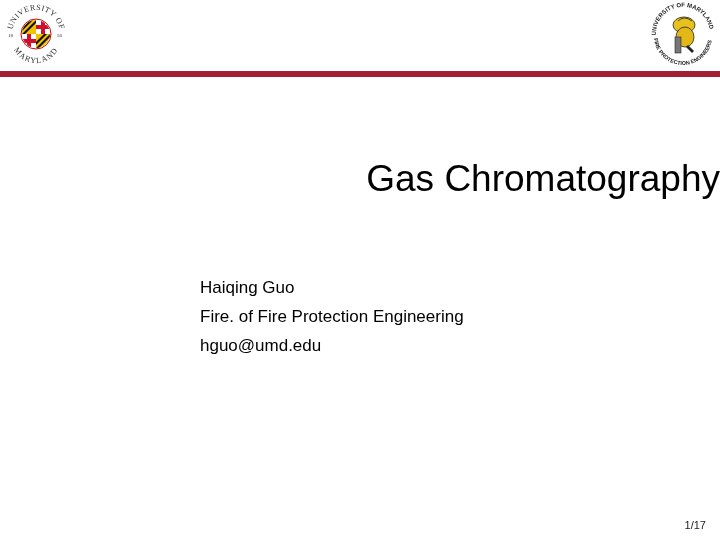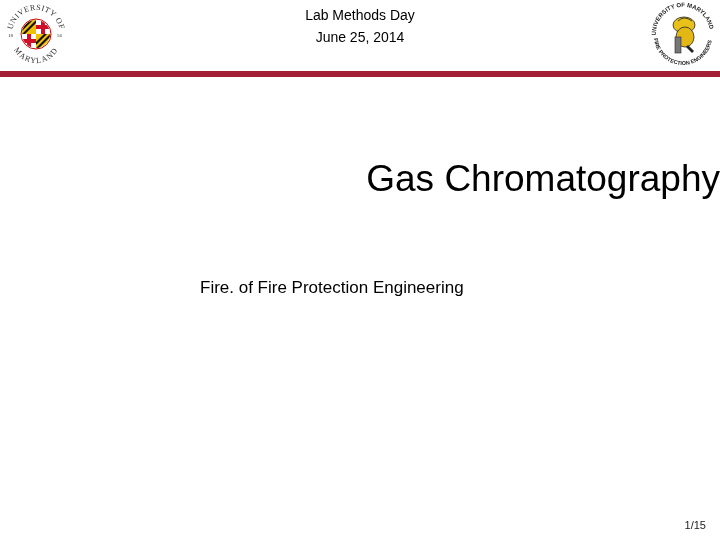--- a/index.html
+++ b/index.html
@@ -67,24 +67,20 @@
 
       <rect x="19" y="33" width="14" height="14" fill="#fff"></rect>
       <rect x="24" y="33" width="4" height="14" fill="#d0102a"></rect>
       <rect x="19" y="38" width="14" height="4" fill="#d0102a"></rect>
 
       <rect x="33" y="33" width="14" height="14" fill="#f2c200"></rect>
       <path d="M33 41 L41 33 L44 33 L33 44 Z M33 47 L47 33 L47 36 L36 47 Z" fill="#111"></path>
     </g>
   </svg>
 
-  <div class="header-text">
-    <div>Lab Methods Day</div>
-    <div>June 25, 2014</div>
-  </div>
 
   <svg class="logo-fpe" viewBox="0 0 70 68">
     <defs>
       <path id="fpeTop" d="M 8 36 A 27 27 0 0 1 62 30"></path>
       <path id="fpeBot" d="M 6 34 A 29 29 0 0 0 64 36"></path>
     </defs>
     <circle cx="35" cy="34" r="32" fill="#fff"></circle>
     <text font-family="Liberation Sans, sans-serif" font-size="6" font-weight="bold" fill="#222">
       <textPath href="#fpeTop" startOffset="50%" text-anchor="middle">UNIVERSITY OF MARYLAND</textPath>
     </text>
@@ -98,16 +94,18 @@
     <path d="M40 44 L46 50 L44 52 L38 46 Z" fill="#222"></path>
     <path d="M30 20 Q36 14 44 20" fill="none" stroke="#222" stroke-width="0.8"></path>
   </svg>
 
   <div class="rule"></div>
 </div>
 
 <div class="title">Gas Chromatography</div>
 
 <div class="author">
+  <div>Haiqing Guo</div>
   <div>Fire. of Fire Protection Engineering</div>
+  <div>hguo@umd.edu</div>
 </div>
 
-<div class="pagenum">1/15</div>
+<div class="pagenum">1/17</div>
 
 </body></html>

